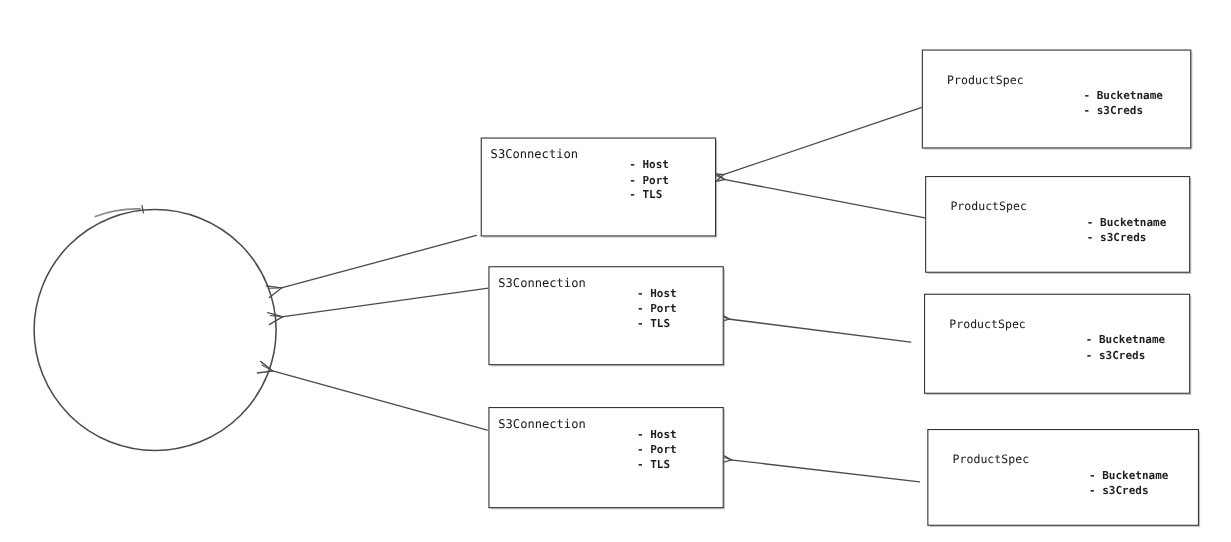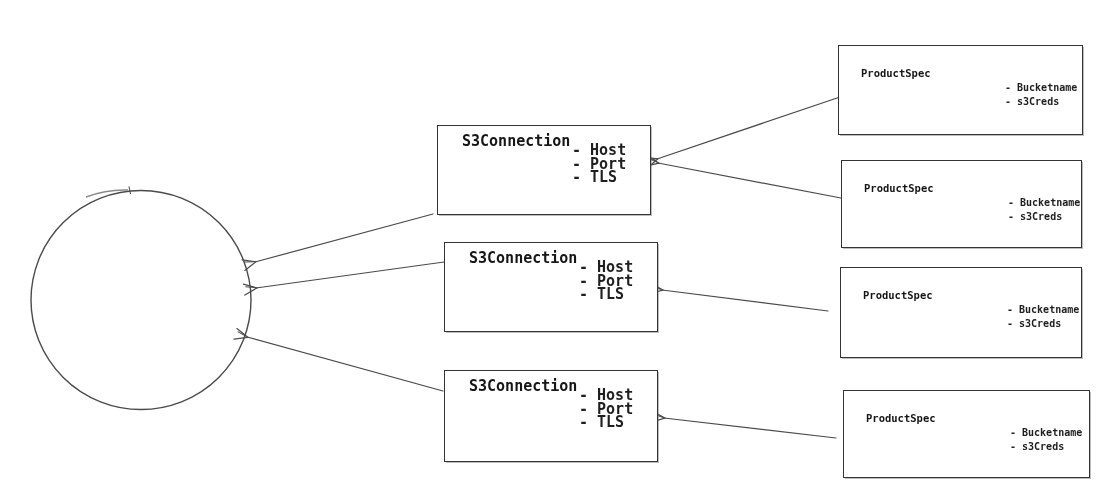--- a/index.html
+++ b/index.html
@@ -25,54 +25,52 @@
   }
   .node {
     position: absolute;
     border: 1.4px solid #343434;
     background: #ffffff;
     box-shadow: 1.5px 1.5px 0 -0.5px rgba(110,110,110,0.45);
     box-sizing: border-box;
   }
   .node-title {
     position: absolute;
-    font-weight: 700;
+    font-weight: 400;
     white-space: nowrap;
     color: #161616;
   }
   .s3-title {
     left: 8px;
     top: 7px;
-    font-size: 15px;
+    font-size: 11px;
     line-height: 16px;
-    margin-left: 16px;
   }
   .ps-title {
     left: 22px;
     top: 21px;
     font-size: 10.5px;
     line-height: 12px;
   }
   .attrs {
     position: absolute;
     font-weight: 700;
     white-space: nowrap;
   }
   .s3-attrs {
     left: 134px;
     top: 18px;
-    font-size: 15px;
+    font-size: 10px;
     line-height: 13.5px;
   }
   .ps-attrs {
     left: 146px;
     top: 35px;
     font-size: 10px;
     line-height: 13.5px;
-    margin-left: 20px;
   }
   .storage-label {
     position: absolute;
     left: 41px;
     top: 287px;
     width: 200px;
     text-align: center;
     font-size: 24px;
     font-weight: 700;
     color: #141414;

